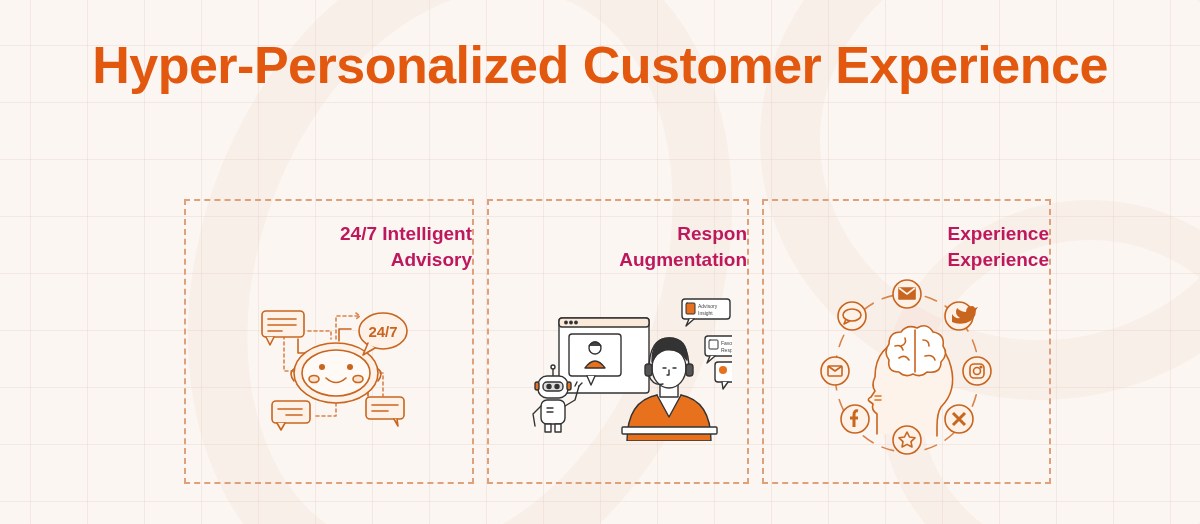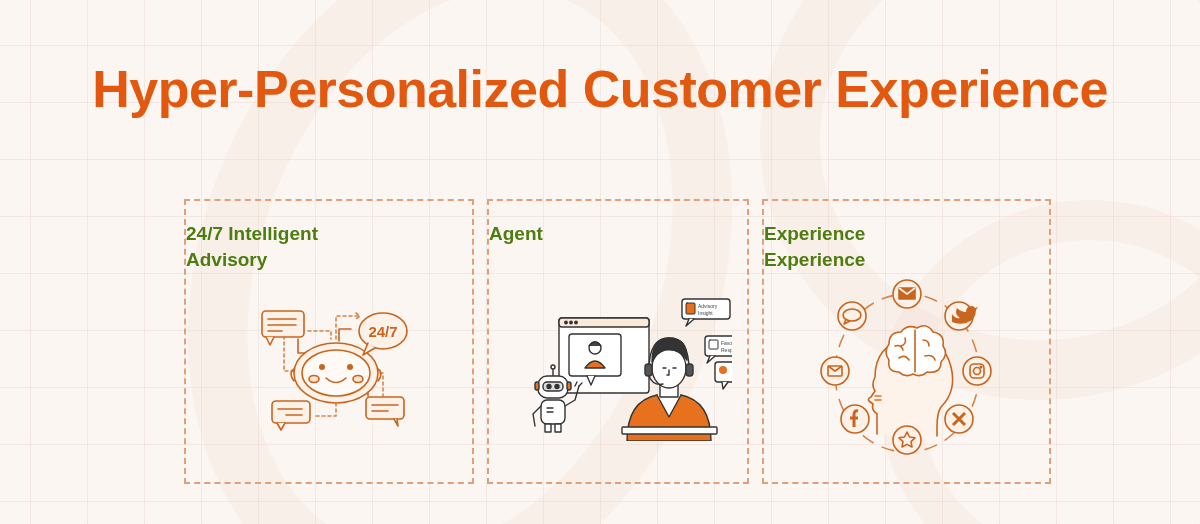--- a/index.html
+++ b/index.html
@@ -24,32 +24,31 @@
   .blob.b1 { left: 200px; top: -80px; width: 520px; height: 700px; transform: rotate(20deg); }
   .blob.b2 { left: 760px; top: -120px; width: 560px; height: 520px; }
   .blob.b3 { left: 880px; top: 200px; width: 420px; height: 400px; border-width: 40px; }
 
   .title {
     position: absolute; left: 0; top: 32px; width: 1200px;
     text-align: center; color: #e3580f;
     font-weight: 700; font-size: 52px; line-height: 66px;
     letter-spacing: -0.5px;
     font-family: "Liberation Sans", sans-serif;
-    margin-top: 24px;
   }
   .card {
     position: absolute; top: 199px; height: 285px;
     border: 2px dashed #e0a07a;
   }
   .card.c1 { left: 184px; width: 290px; }
   .card.c2 { left: 487px; width: 262px; }
   .card.c3 { left: 762px; width: 289px; }
   .card-title {
     position: absolute; left: 0; right: 0; top: 20px;
-    text-align: left; color: #4d7c0f;
+    text-align: right; color: #be185d;
     font-weight: 700; font-size: 19px; line-height: 26px;
     font-family: "Liberation Sans", sans-serif;
   }
   .illus { position: absolute; }
 </style>
 </head>
 <body>
 
 <div class="grid-bg"></div>
 <div class="blob b1"></div>
@@ -108,21 +107,22 @@
       <path d="M138 118 l4 7 l-1 -7" fill="#fdf1e8"></path>
       <line x1="116" y1="104" x2="142" y2="104"></line>
       <line x1="116" y1="110" x2="132" y2="110"></line>
     </g>
     <text x="127" y="36" text-anchor="middle" font-family="Liberation Sans, sans-serif" font-weight="700" font-size="15" fill="#c8651f">24/7</text>
   </svg>
 </div>
 
 <div class="card c2">
   <div class="card-title">
-    <span>Agent</span><br>
+    <span>Respon</span><br>
+    <span>Augmentation</span>
   </div>
   <svg class="illus" style="left:28px;top:95px" width="215" height="145" viewBox="0 0 215 145">
     <g stroke="#333" stroke-width="1.4" stroke-linejoin="round" stroke-linecap="round">
 
       <rect x="42" y="22" width="90" height="75" rx="3" fill="#fff"></rect>
       <rect x="42" y="22" width="90" height="9" rx="3" fill="#fbe9da"></rect>
       <circle cx="49" cy="26.5" r="1.2" fill="#333"></circle>
       <circle cx="54" cy="26.5" r="1.2" fill="#333"></circle>
       <circle cx="59" cy="26.5" r="1.2" fill="#333"></circle>
       <rect x="52" y="38" width="52" height="42" rx="3" fill="#fff"></rect>

